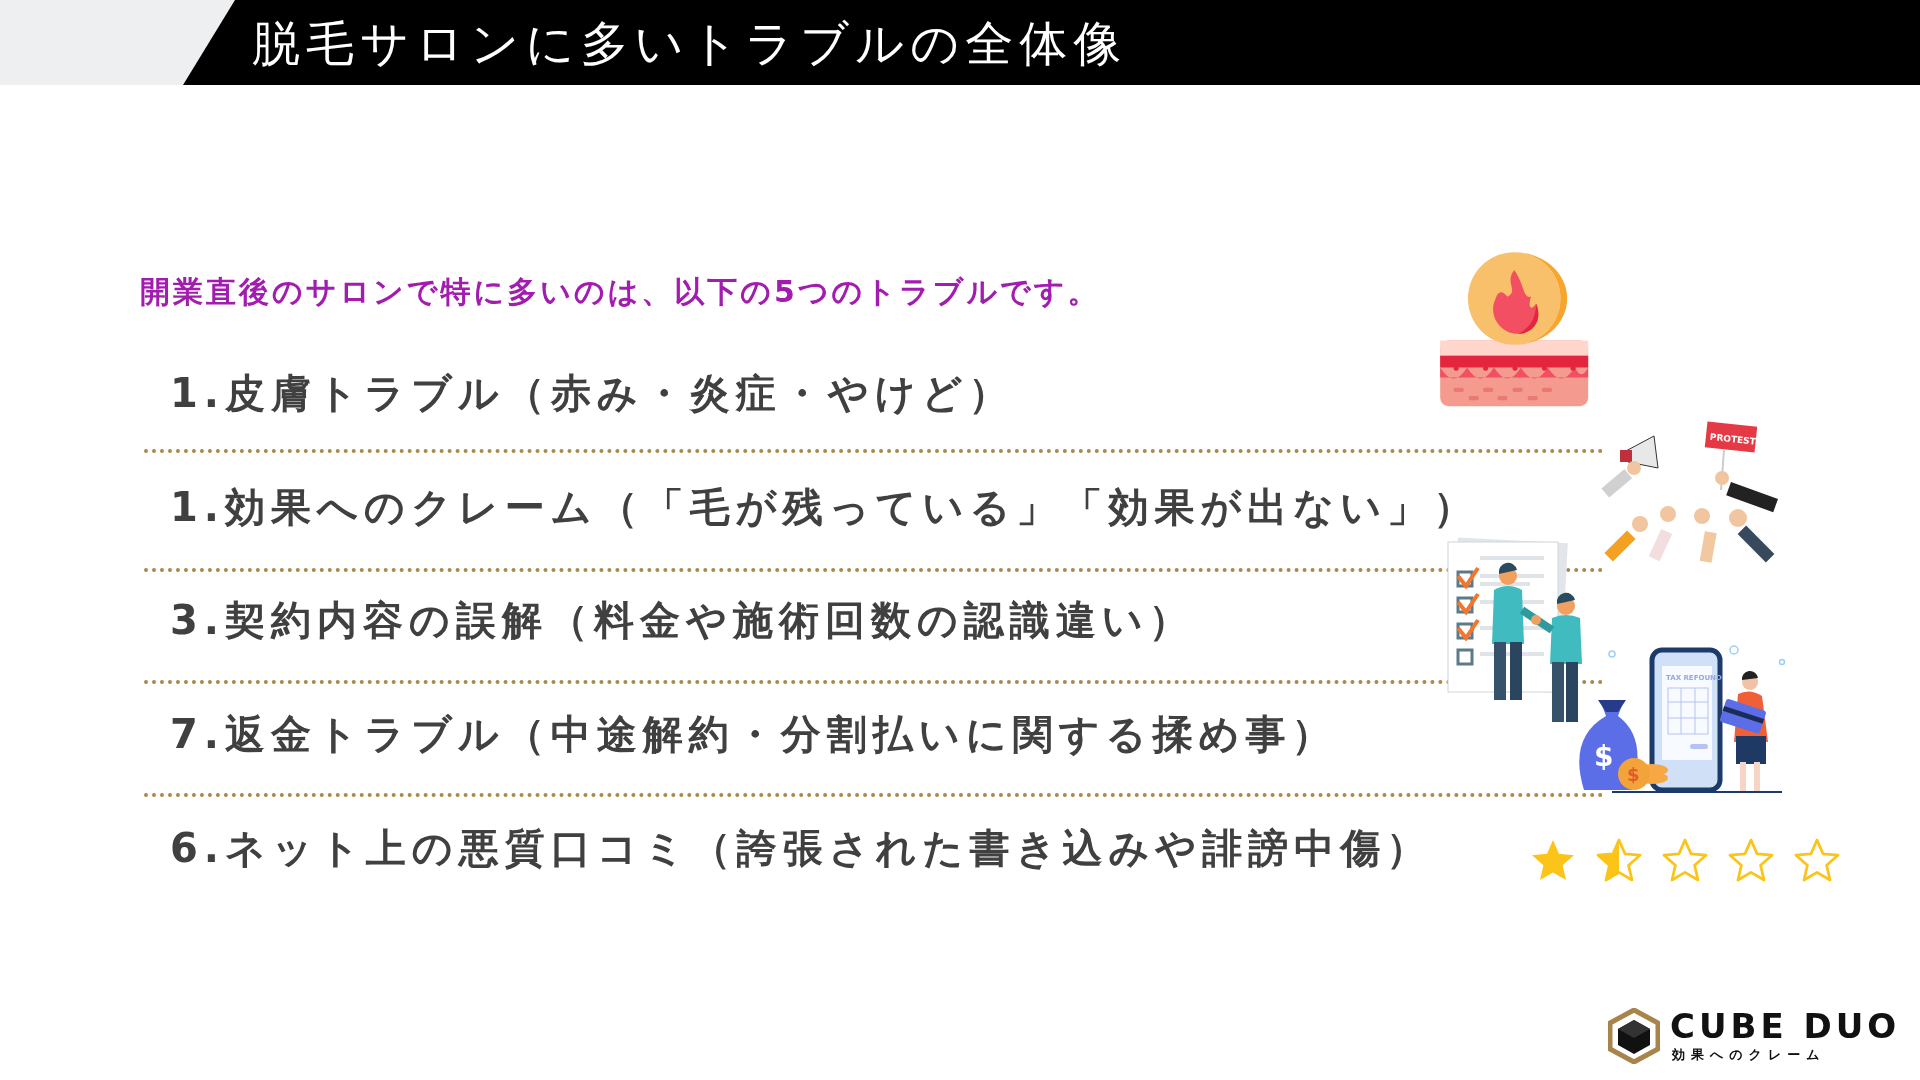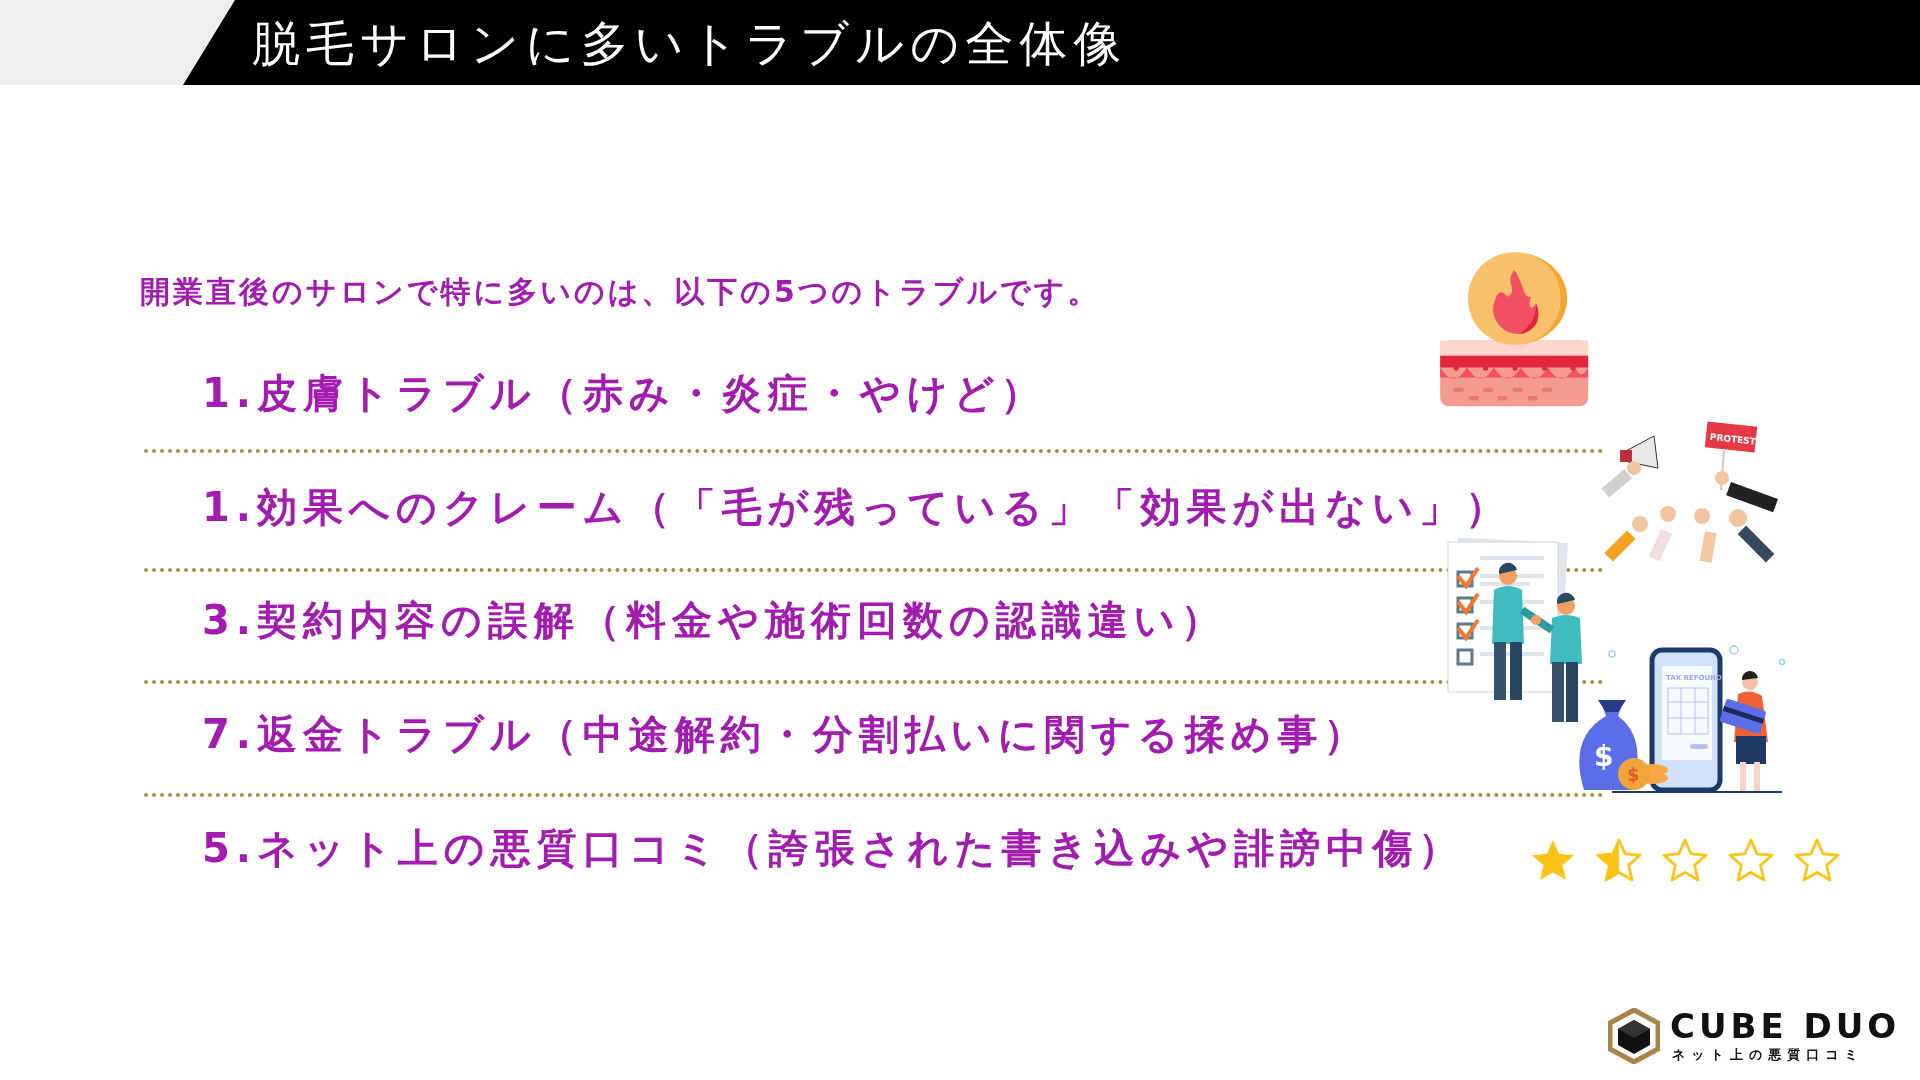--- a/index.html
+++ b/index.html
@@ -1,21 +1,21 @@
 <!DOCTYPE html>
 <html><head>
 <meta charset="utf-8">
 <style>
   html, body { margin:0; padding:0; }
   body { width:1920px; height:1080px; position:relative; overflow:hidden; background:#ffffff; font-family:"DejaVu Sans", "Liberation Sans", sans-serif; color:#333333; }
   .header-gray { position:absolute; left:0; top:0; width:300px; height:85px; background:#eeeff1; }
   .header-black { position:absolute; left:0; top:0; width:1920px; height:85px; background:#000; clip-path:polygon(235px 0, 1920px 0, 1920px 85px, 183px 85px); }
   .header-title { position:absolute; left:252px; top:12px; height:62px; line-height:62px; color:#fff; font-weight:normal; font-size:48px; letter-spacing:6px; }
   .intro { position:absolute; left:140px; top:272px; font-size:30px; font-weight:bold; letter-spacing:3px; color:#a21caf; }
-  .item { position:absolute; left:170px; font-size:40px; font-weight:bold; letter-spacing:6px; color:#a21caf; height:60px; line-height:60px; white-space:nowrap;margin-left:32px; }
+  .item { position:absolute; left:170px; font-size:40px; font-weight:bold; letter-spacing:6px; color:#404040; height:60px; line-height:60px; white-space:nowrap; }
   .divider { position:absolute; left:144px; width:1460px; height:0; border-top:4px dotted #a88a4a; }
   .illus { position:absolute; }
   .logo { position:absolute; left:1608px; top:1004px; width:300px; height:66px; }
   .logo-name { position:absolute; left:62px; top:2px; font-size:34px; font-weight:bold; letter-spacing:4px; color:#111; font-family:"DejaVu Sans", sans-serif; }
   .logo-sub { position:absolute; left:64px; top:42px; font-size:13px; font-weight:bold; letter-spacing:6px; color:#111; }
   .stars { position:absolute; left:1528px; top:836px; display:flex; gap:16px; }
 </style>
 </head>
 <body>
 
@@ -26,21 +26,21 @@
 <div class="intro">開業直後のサロンで特に多いのは、以下の5つのトラブルです。</div>
 
 <div class="item" style="top:363px">1.皮膚トラブル（赤み・炎症・やけど）</div>
 <div class="divider" style="top:449px"></div>
 <div class="item" style="top:477px">1.効果へのクレーム（「毛が残っている」「効果が出ない」）</div>
 <div class="divider" style="top:568px"></div>
 <div class="item" style="top:590px">3.契約内容の誤解（料金や施術回数の認識違い）</div>
 <div class="divider" style="top:680px"></div>
 <div class="item" style="top:704px">7.返金トラブル（中途解約・分割払いに関する揉め事）</div>
 <div class="divider" style="top:793px"></div>
-<div class="item" style="top:818px">5.ネット上の悪質口コミ（誇張された書き込みや誹謗中傷）</div>
+<div class="item" style="top:818px">6.ネット上の悪質口コミ（誇張された書き込みや誹謗中傷）</div>
 
 <svg class="illus" style="left:1420px;top:238px" width="185" height="185" viewBox="0 0 220 200">
   <rect x="24" y="112" width="176" height="78" rx="10" fill="#f49a8f"></rect>
   <rect x="24" y="112" width="176" height="18" fill="#ffd6cc"></rect>
   <rect x="24" y="130" width="176" height="14" fill="#e3263e"></rect>
   <path d="M24 144 Q40 170 56 144 Q72 170 88 144 Q104 170 120 144 Q136 170 152 144 Q168 170 184 144 Q192 160 200 144 V156 H24 Z" fill="#f24f63"></path>
   <g fill="#e3263e">
       <circle cx="43" cy="145" r="3"></circle>
       <circle cx="78" cy="145" r="3"></circle>
       <circle cx="113" cy="145" r="3"></circle>
@@ -181,14 +181,14 @@
     </svg>
 </div>
 
 <div class="logo">
   <svg width="52" height="56" viewBox="0 0 52 56" style="position:absolute;left:0;top:4px">
     <path d="M26 2 L50 15 L50 41 L26 54 L2 41 L2 15 Z" fill="none" stroke="#a8844a" stroke-width="5"></path>
     <path d="M26 12 L42 21 L42 37 L26 46 L10 37 L10 21 Z" fill="#111"></path>
     <path d="M26 12 L42 21 L26 30 L10 21 Z" fill="#333"></path>
   </svg>
   <div class="logo-name">CUBE DUO</div>
-  <div class="logo-sub">ネット上の悪質口コミ</div>
+  <div class="logo-sub">効果へのクレーム</div>
 </div>
 
 </body></html>

